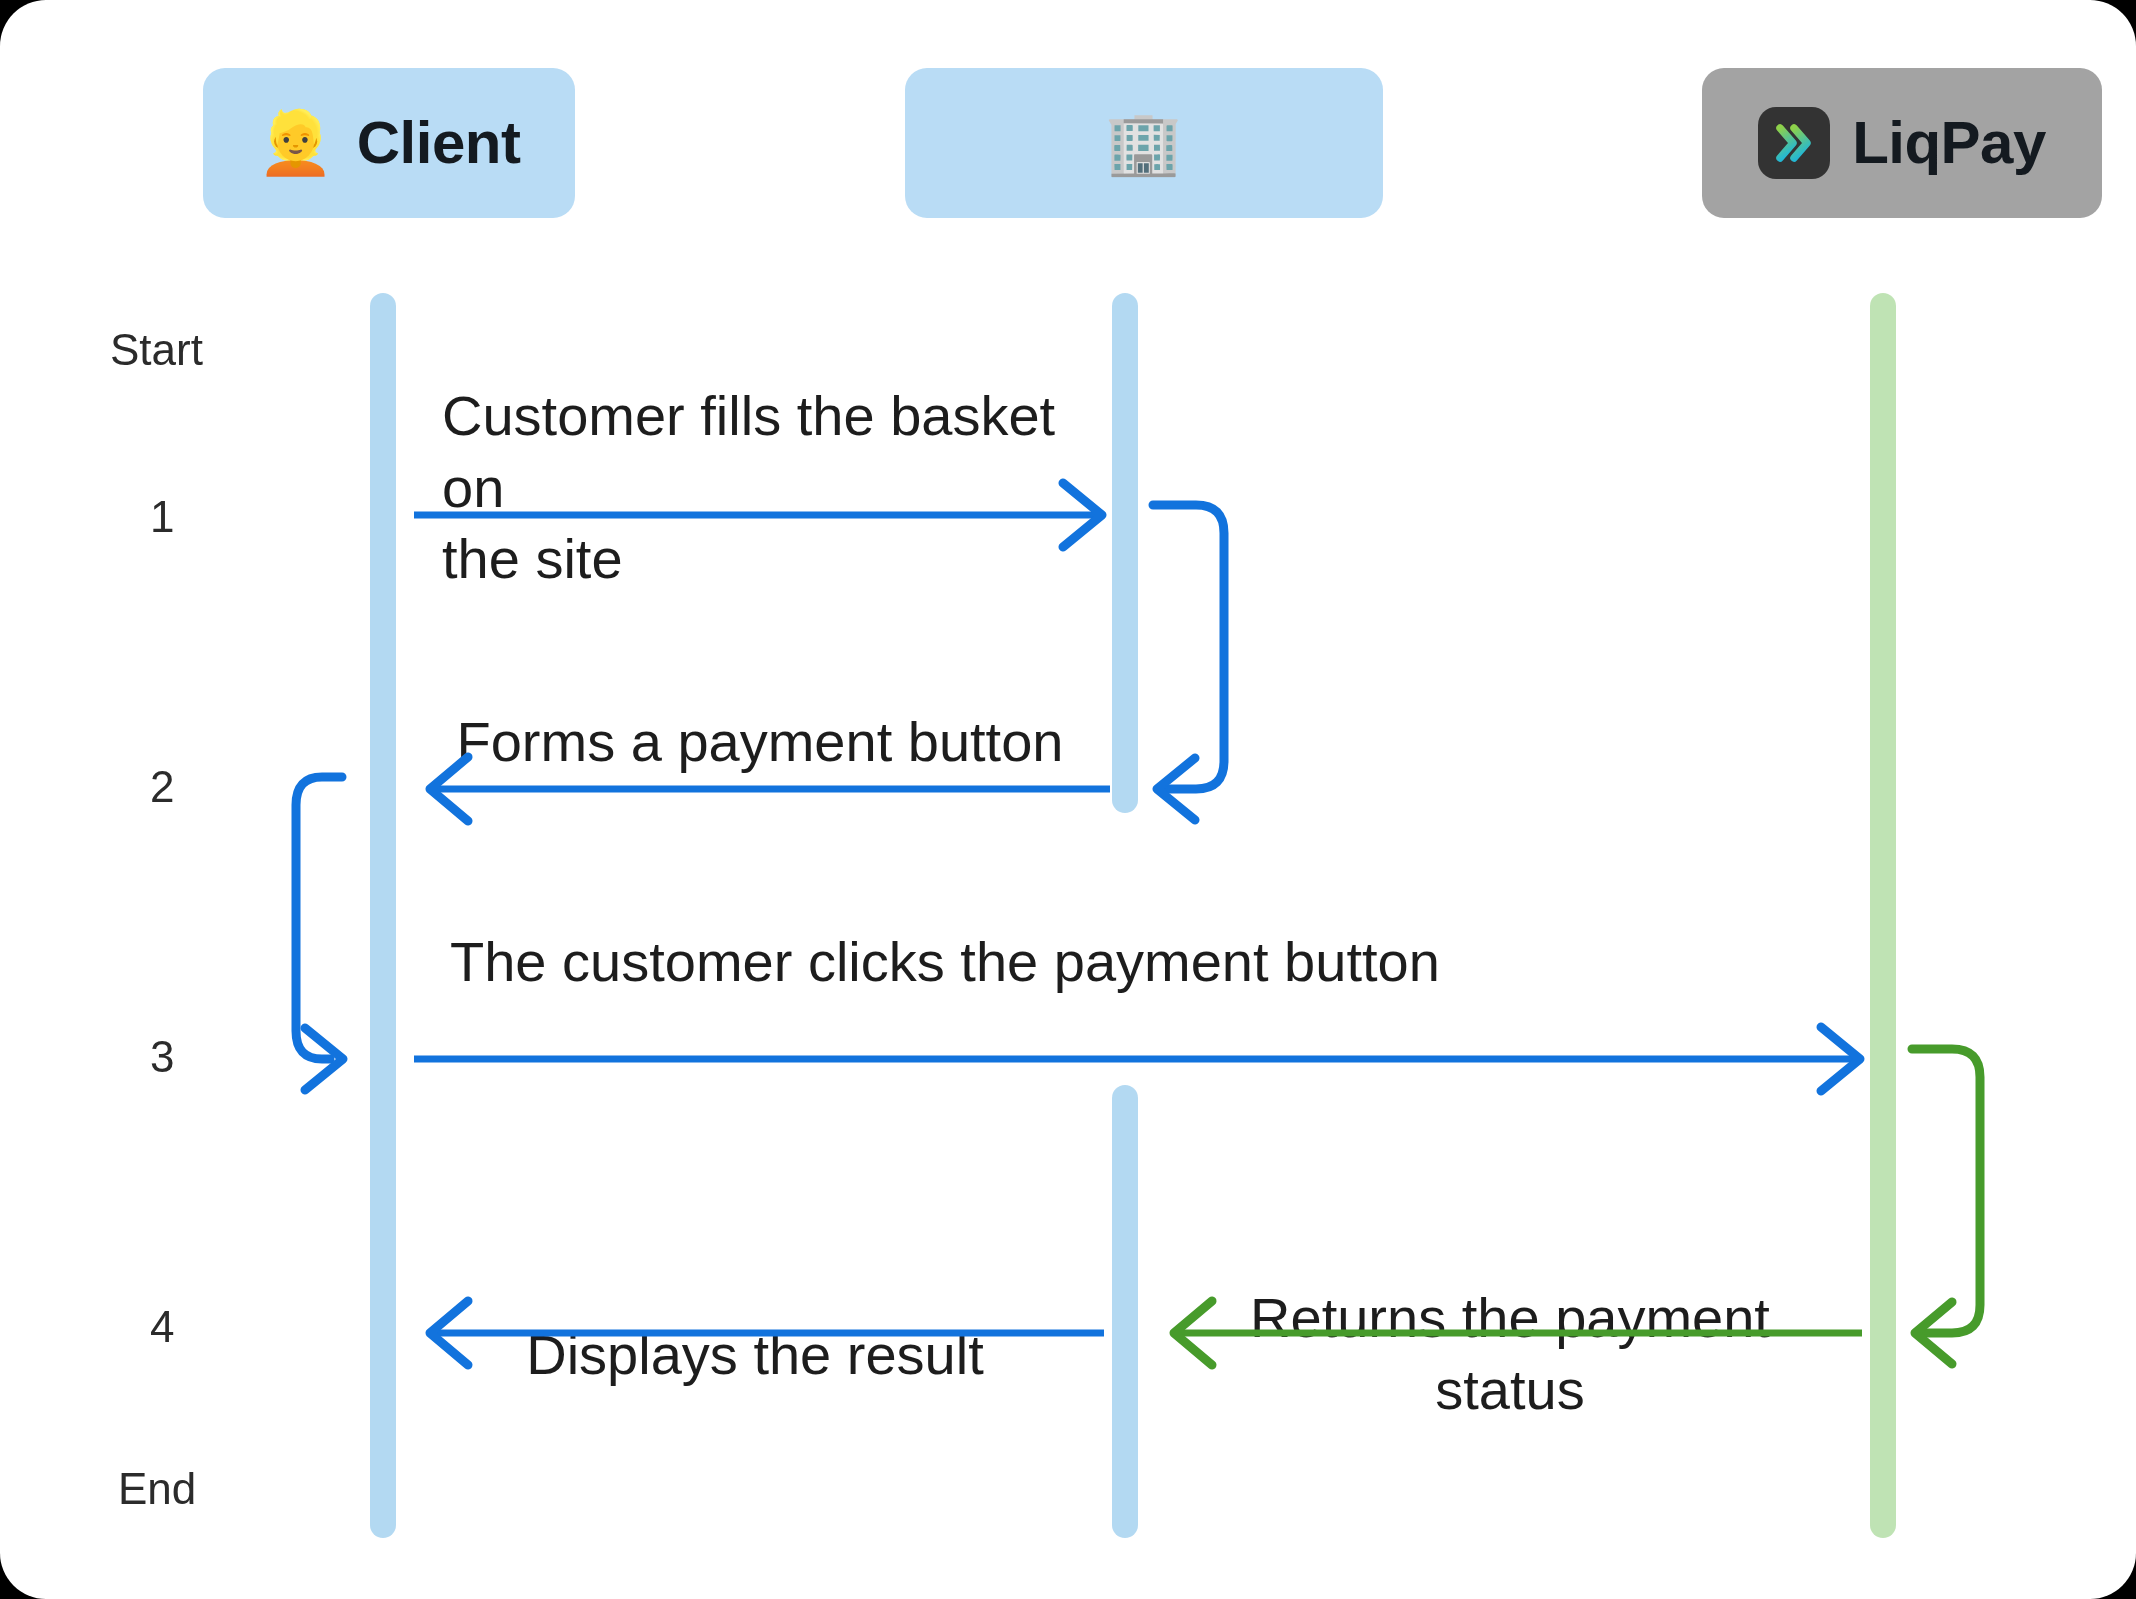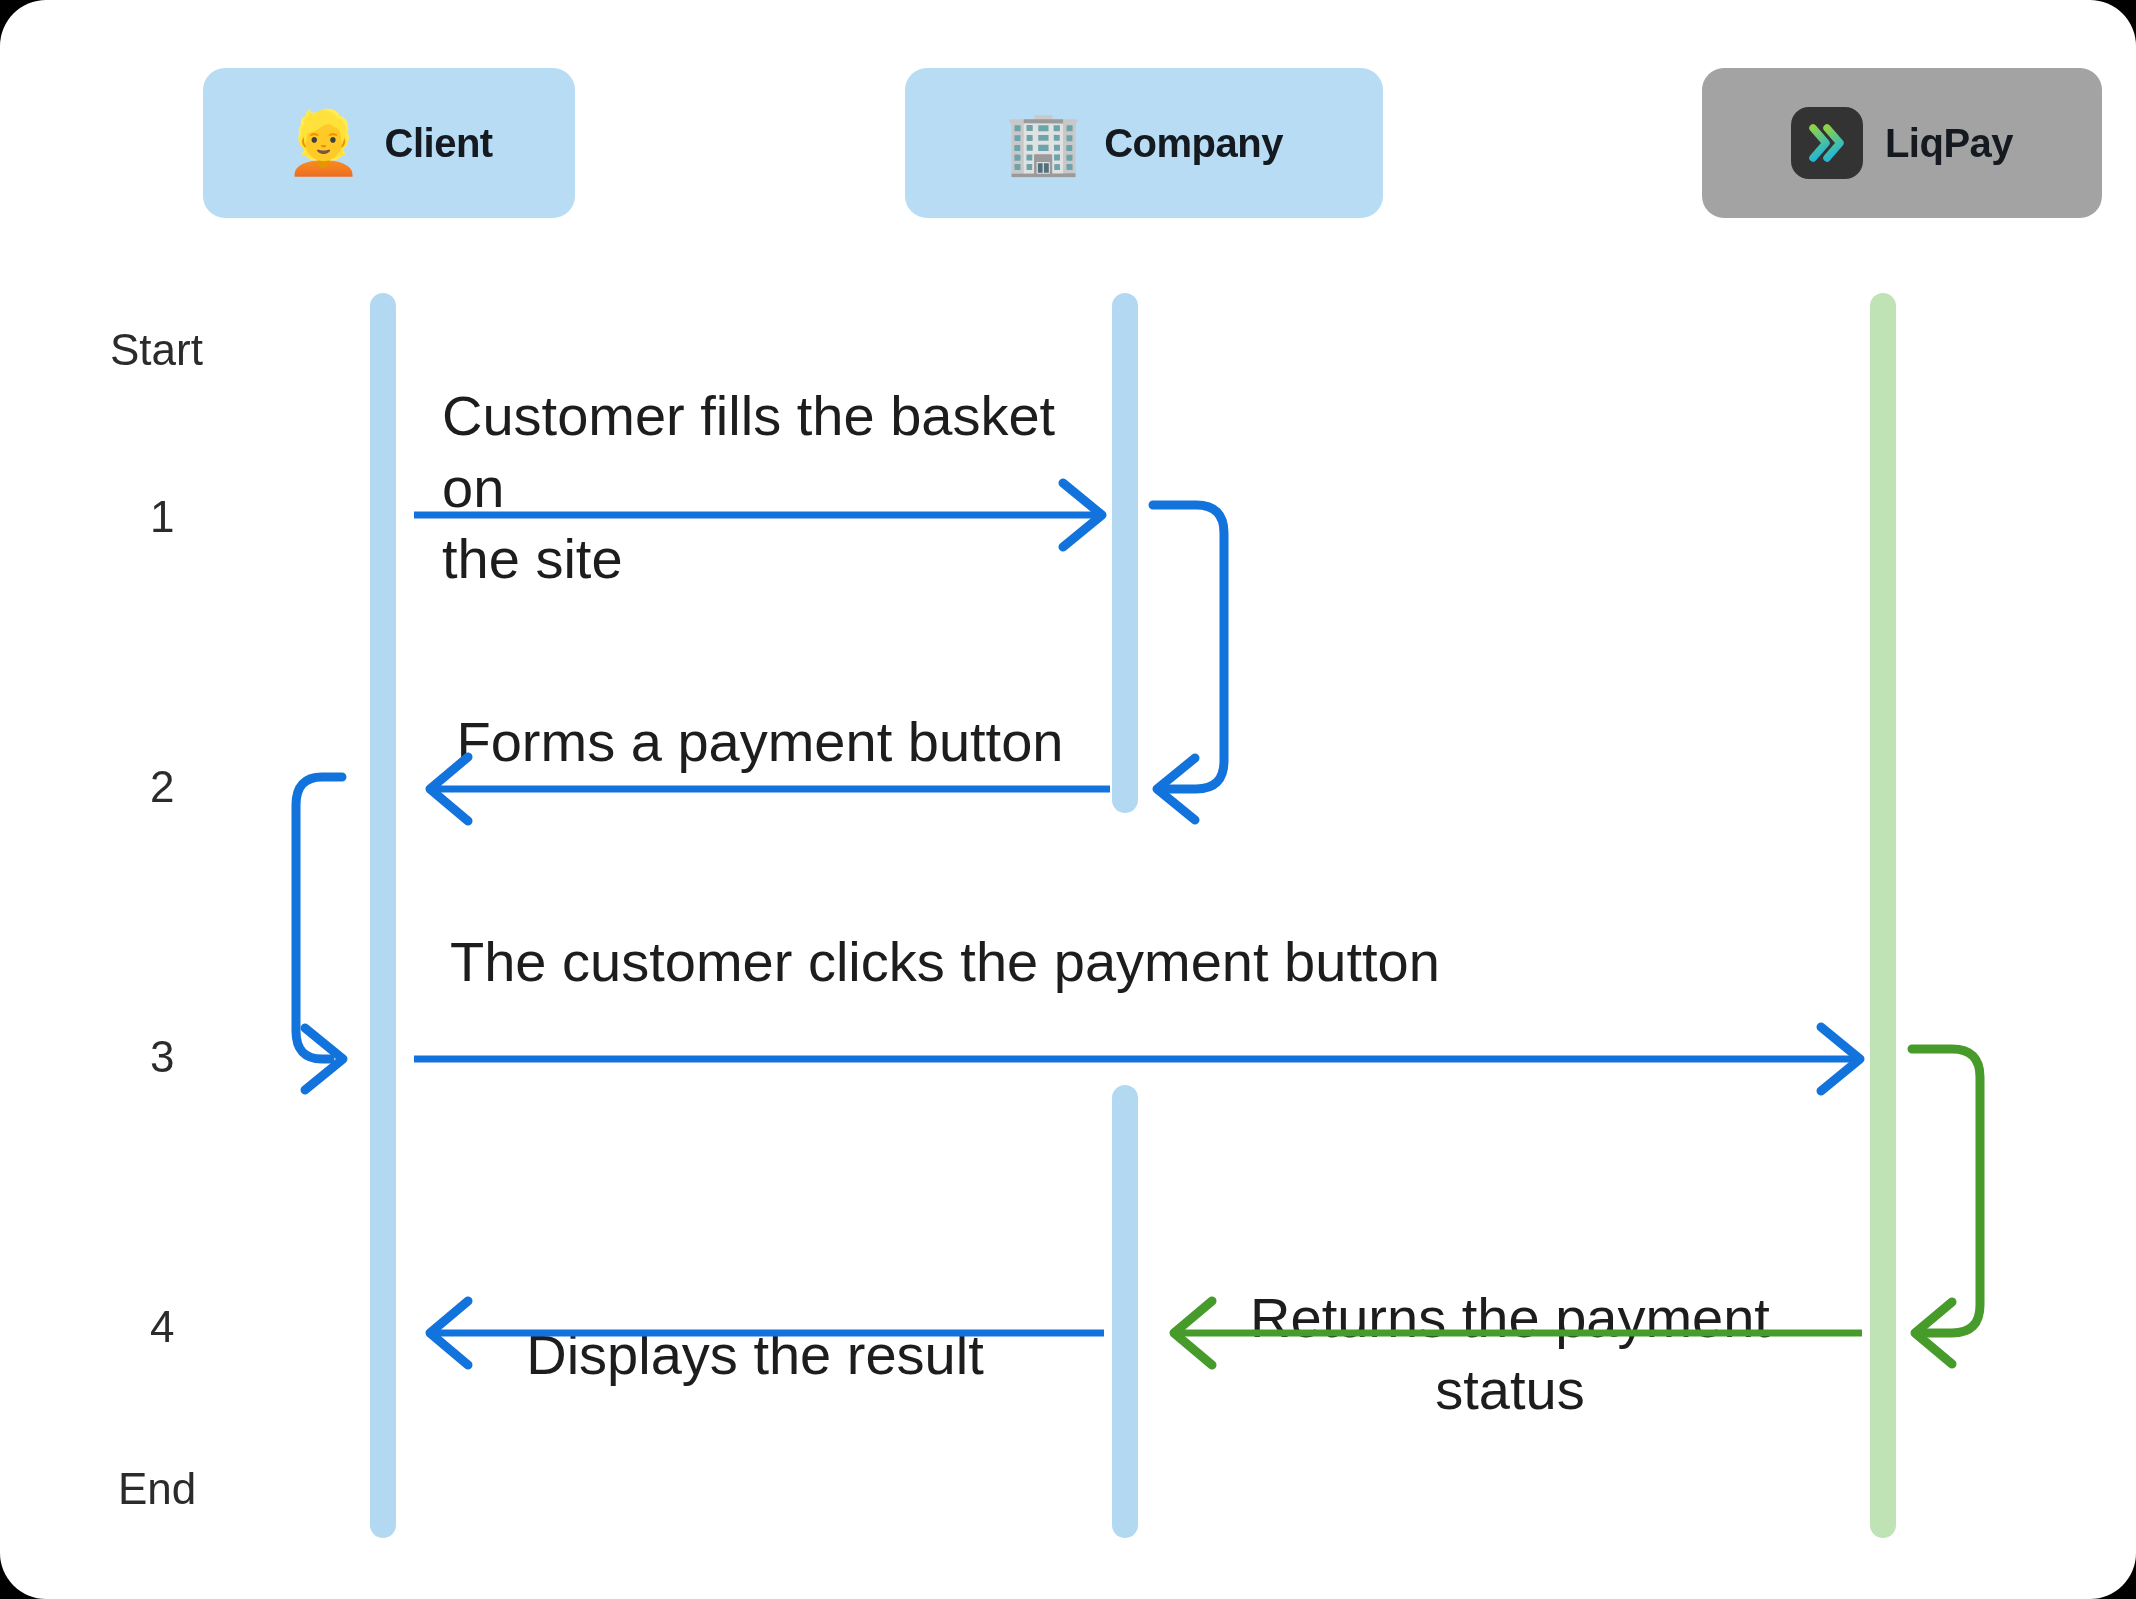--- a/index.html
+++ b/index.html
@@ -44,21 +44,21 @@
     border-radius: 22px;
     padding: 0 34px;
     box-sizing: border-box;
   }
   .chip .chip-emoji {
     font-size: 62px;
     line-height: 1;
     display: inline-block;
   }
   .chip .chip-label {
-    font-size: 40px;
+    font-size: 60px;
     font-weight: 700;
     color: #141a20;
     letter-spacing: -0.5px;
     white-space: nowrap;
     line-height: 1;
   }
 
   .chip-client  { left: 203px;  top: 68px;  width: 372px; background: #b9dcf5; }
   .chip-company { left: 905px;  top: 68px;  width: 478px; background: #b9dcf5; }
   .chip-liqpay  { left: 1702px; top: 68px;  width: 400px; background: #a3a3a3; }
@@ -118,21 +118,20 @@
 <div id="canvas">
   <div id="card">
 
     <div class="chip chip-client">
       <span class="chip-emoji">👱</span>
       <span class="chip-label">Client</span>
     </div>
 
     <div class="chip chip-company">
       <span class="chip-emoji">🏢</span>
-      <span class="chip-label">Company</span>
     </div>
 
     <div class="chip chip-liqpay">
       <span class="liqpay-mark">
         <svg width="56" height="56" viewBox="0 0 56 56" aria-hidden="true">
           <defs>
             <linearGradient id="lqg1" x1="0" y1="0" x2="0.3" y2="1">
               <stop offset="0%" stop-color="#8ed14a"></stop>
               <stop offset="100%" stop-color="#23b7d4"></stop>
             </linearGradient>

